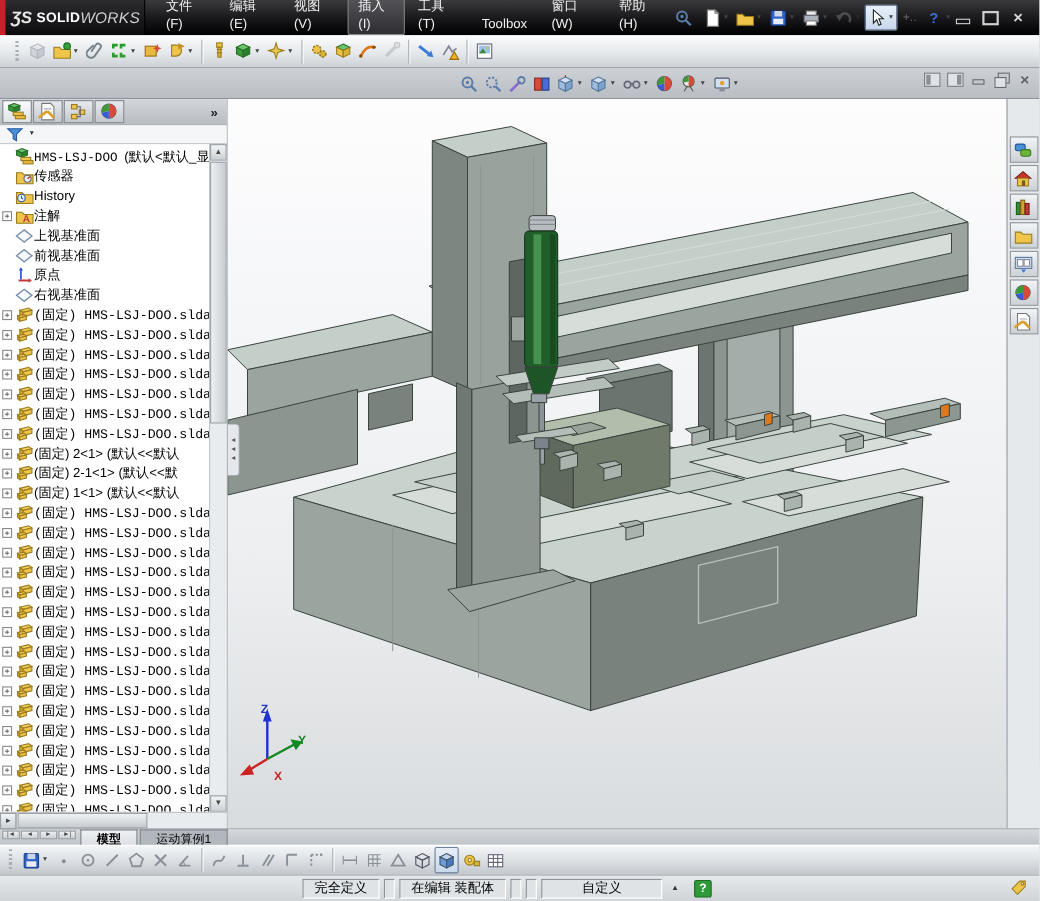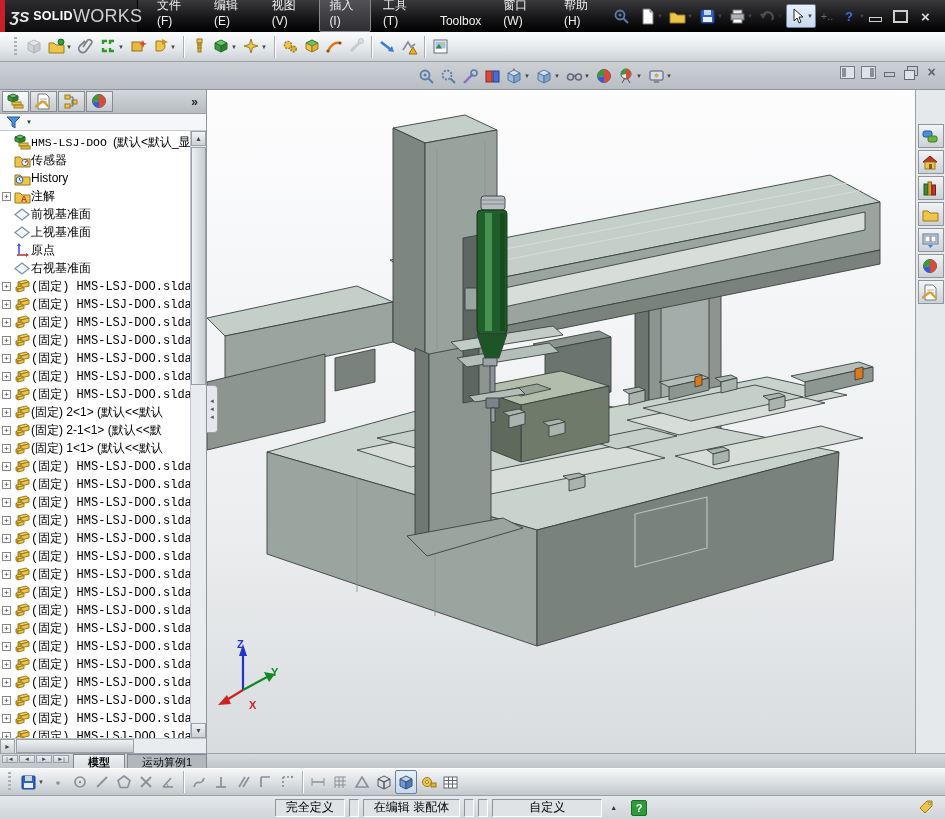--- a/index.html
+++ b/index.html
@@ -8,21 +8,21 @@
   #app { position:relative; width:945px; height:695px; background:#c9cdd2; }
 
   
   .titlebar { position:absolute; left:0; top:0; width:945px; height:32px;
     background:linear-gradient(#3a3a3c,#17171a 55%,#000); display:flex; align-items:center; }
   .logo { width:138px; height:32px; background:linear-gradient(#2c2c2e,#0c0c0e);
     border-right:1px solid #000; display:flex; align-items:center; padding-left:10px; position:relative; }
   .logo::before { content:""; position:absolute; left:0; top:0; width:5px; height:32px; background:var(--c-accent,#c8202a); }
   .logo .mark { color:#e8e8e8; font-style:italic; font-weight:bold; font-size:15px; margin-right:4px; }
   .logo .b1 { color:#fff; font-weight:bold; font-size:12.5px; letter-spacing:.3px; }
-  .logo .b2 { color:#cfcfcf; font-weight:normal; font-size:18px; letter-spacing:.3px; }
+  .logo .b2 { color:#cfcfcf; font-weight:normal; font-size:14px; letter-spacing:.3px;font-style:italic; }
   .menubar { display:flex; align-items:flex-end; height:32px; margin-left:8px; }
   .menu-item { color:#f0f0f0; padding:3px 9px; margin:0 1px; cursor:default; border:1px solid transparent; }
   .menu-item.active { background:linear-gradient(#5a5a5e,#2e2e32); border:1px solid #8a8a8e; border-radius:2px; }
   .qat { display:flex; align-items:center; margin-left:4px; }
   .qat .chip, .titlebar .chip { filter:drop-shadow(0 0 0 transparent); }
   .winbtns { margin-left:auto; display:flex; align-items:center; gap:10px; padding-right:12px; }
   .wbtn { width:15px; height:13px; position:relative; cursor:default; }
   .wbtn.min::after { content:""; position:absolute; left:1px; right:1px; bottom:1px; height:3px; border:1px solid #cfcfcf; }
   .wbtn.max::after { content:""; position:absolute; inset:0; border:2px solid #cfcfcf; }
   .wbtn.close { color:#d8d8d8; font-size:15px; line-height:13px; text-align:center; font-weight:bold; }
@@ -519,30 +519,30 @@
           </span>
           <span class="tlabel">注解</span>
         </div>
         <div class="trow">
           <span class="noexp"></span>
           <span class="ticon">
             <svg width="17" height="17" viewBox="0 0 17 17">
               <polygon points="8,3 15,8.5 8,14 1,8.5" fill="#eef4fa" fill-opacity="0.6" stroke="#7a92aa" stroke-width="1.3"></polygon>
             </svg>
           </span>
+          <span class="tlabel">上视基准面</span>
+        </div>
+        <div class="trow">
+          <span class="noexp"></span>
+          <span class="ticon">
+            <svg width="17" height="17" viewBox="0 0 17 17">
+              <polygon points="8,3 15,8.5 8,14 1,8.5" fill="#eef4fa" fill-opacity="0.6" stroke="#7a92aa" stroke-width="1.3"></polygon>
+            </svg>
+          </span>
           <span class="tlabel">前视基准面</span>
-        </div>
-        <div class="trow">
-          <span class="noexp"></span>
-          <span class="ticon">
-            <svg width="17" height="17" viewBox="0 0 17 17">
-              <polygon points="8,3 15,8.5 8,14 1,8.5" fill="#eef4fa" fill-opacity="0.6" stroke="#7a92aa" stroke-width="1.3"></polygon>
-            </svg>
-          </span>
-          <span class="tlabel">上视基准面</span>
         </div>
         <div class="trow">
           <span class="noexp"></span>
           <span class="ticon">
             <svg width="17" height="17" viewBox="0 0 17 17">
               <line x1="5" y1="2" x2="5" y2="12" stroke="#3a5ad8" stroke-width="1.6"></line>
               <polygon points="3,4 7,4 5,1" fill="#3a5ad8"></polygon>
               <line x1="3" y1="13" x2="13" y2="13" stroke="#c03a3a" stroke-width="1.6"></line>
               <polygon points="12,11 12,15 15,13" fill="#c03a3a"></polygon>
             </svg>

